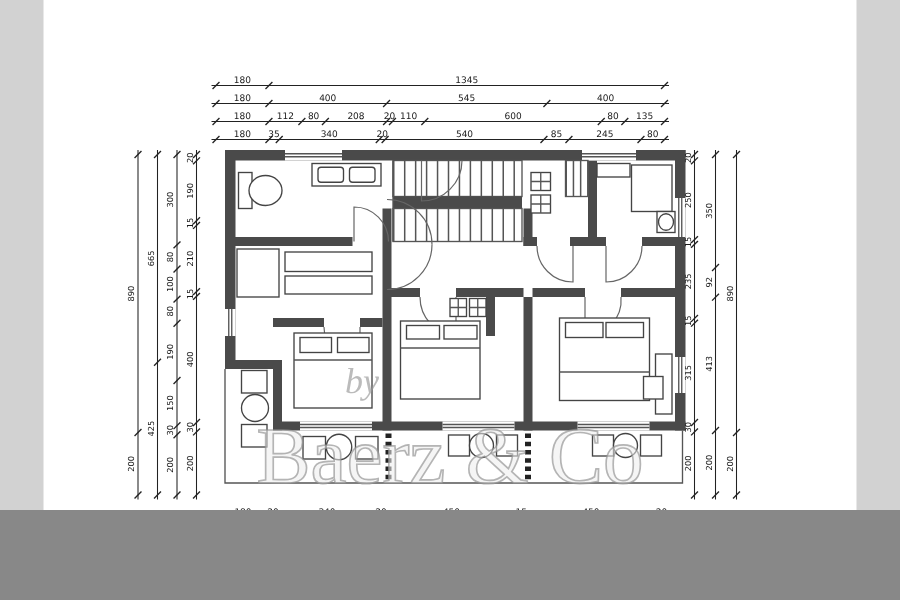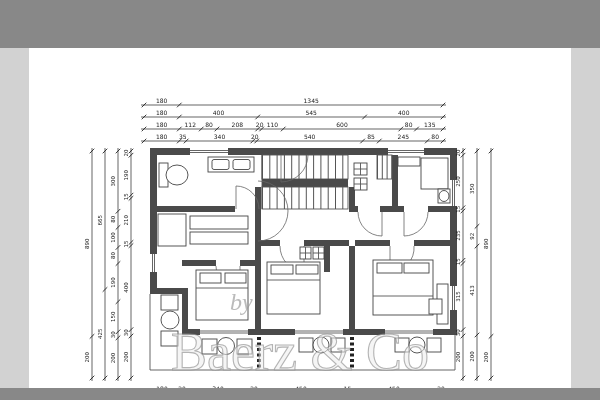--- a/index.html
+++ b/index.html
@@ -1,17 +1,17 @@
 <!DOCTYPE html>
 <html><head>
 <meta charset="utf-8">
 <style>
   html,body{margin:0;padding:0;background:#888;}
   .stage{position:relative;width:600px;height:340px;background:#ffffff;overflow:hidden;
-         font-family:"DejaVu Sans",sans-serif;margin-top:48px;}
+         font-family:"DejaVu Sans",sans-serif;}
   svg{position:absolute;left:0;top:0;}
   .wall{fill:#4a4a4a;stroke:none;}
   .thin{stroke:#555;stroke-width:0.9;fill:none;}
   .fixture{stroke:#444;stroke-width:0.9;fill:#ffffff;}
   .arc{stroke:#666;stroke-width:0.8;fill:none;}
   .dimline{stroke:#222;stroke-width:0.7;}
   .dimtick{stroke:#222;stroke-width:0.9;}
   .dimtext{font-size:6px;fill:#1a1a1a;}
   .dimtextv{font-size:5.5px;fill:#1a1a1a;}
   .wm-brand{font-family:"Liberation Serif",serif;font-size:54px;fill:#ececec;fill-opacity:0.55;

